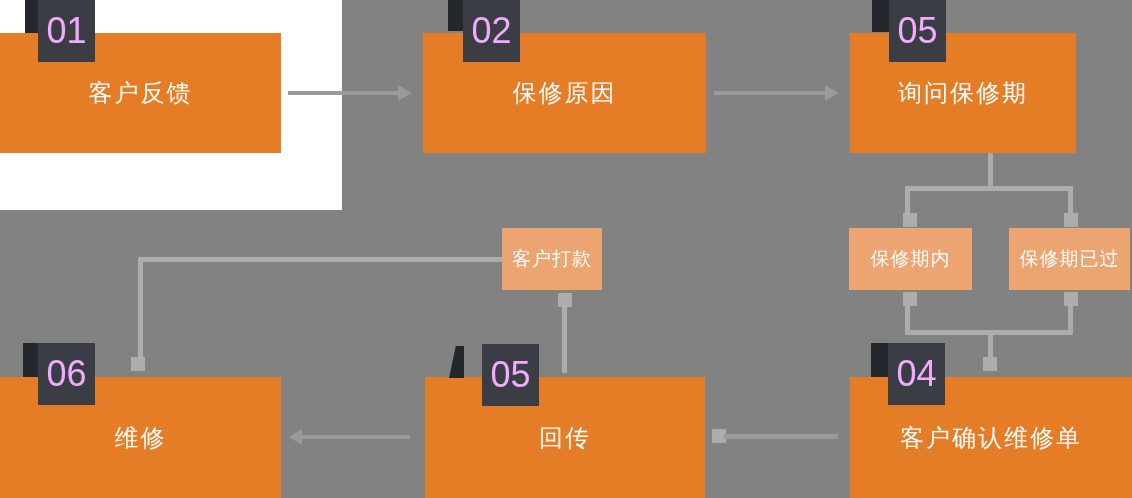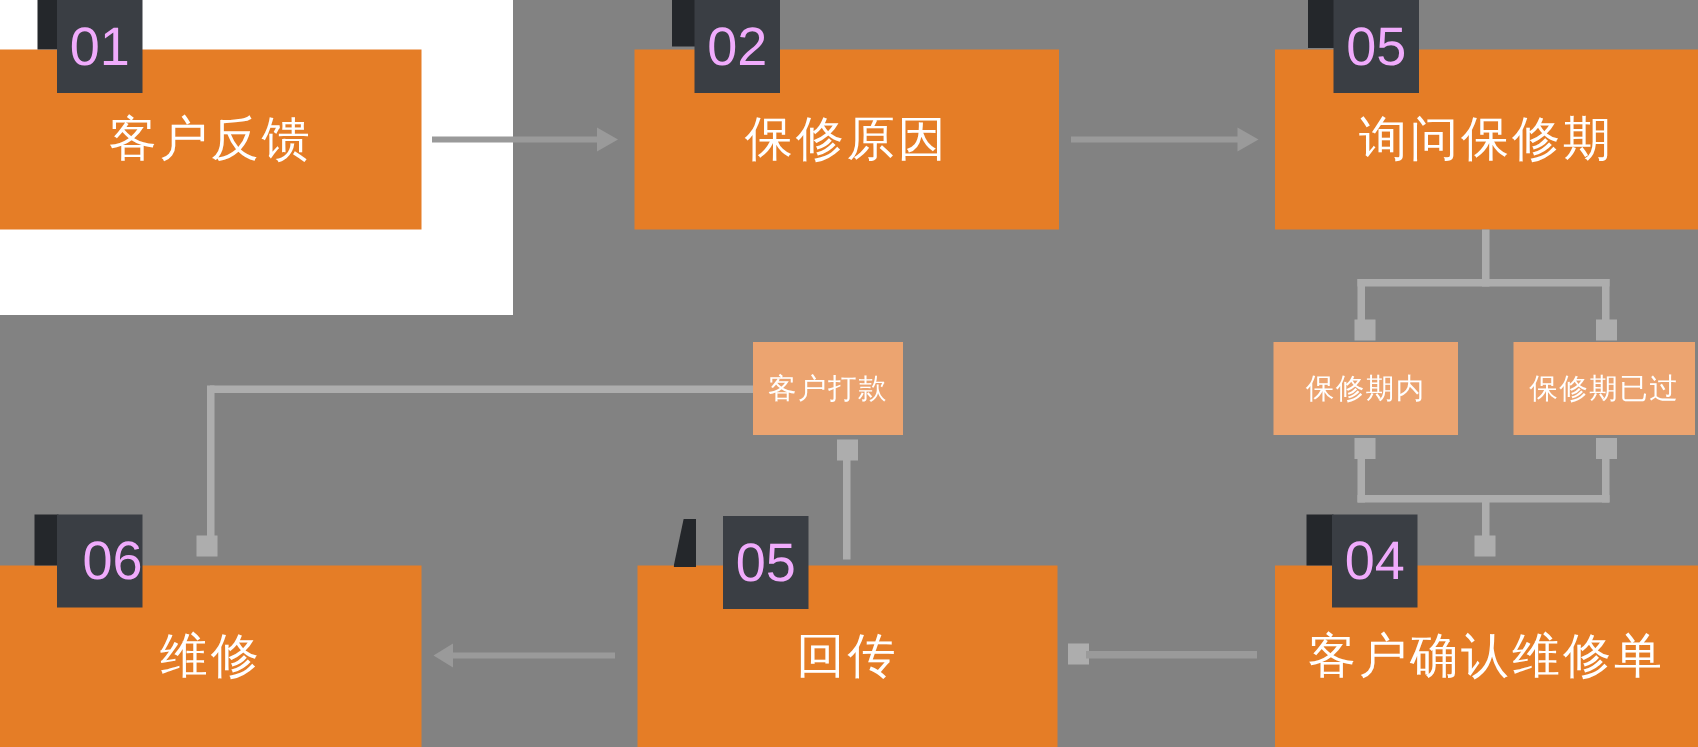--- a/index.html
+++ b/index.html
@@ -6,21 +6,21 @@
   body{
     width:1132px;height:498px;position:relative;overflow:hidden;
     background:#828282;
     font-family:"Liberation Sans","DejaVu Sans",sans-serif;
   }
   .abs{position:absolute;}
   .white-patch{left:0;top:0;width:342px;height:210px;background:#ffffff;}
   .box{
     background:#E57D26;color:#ffffff;
     display:flex;align-items:center;justify-content:center;
-    font-size:32px;letter-spacing:2px;
+    font-size:24px;letter-spacing:2px;
   }
   .sbox{
     background:#ECA470;color:#ffffff;
     display:flex;align-items:center;justify-content:center;
     font-size:19px;letter-spacing:1px;
   }
   .badge{
     width:57px;height:62px;background:#3A3E44;color:#f0abfc;
     display:flex;align-items:center;justify-content:center;
     font-size:36px;font-weight:400;z-index:3;
@@ -38,30 +38,30 @@
   .ahead-left{
     width:0;height:0;
     border-right:13px solid #9A9A9A;
     border-top:8px solid transparent;
     border-bottom:8px solid transparent;
   }
   .flag-skew{clip-path:polygon(45% 0,100% 0,100% 100%,0 100%);}
   
   #b1{left:0;top:33px;width:281px;height:120px;}
   #b2{left:423px;top:33px;width:283px;height:120px;}
-  #b3{left:850px;top:33px;width:282px;height:120px;}
+  #b3{left:850px;top:33px;width:226px;height:120px;}
   #b4{left:850px;top:377px;width:282px;height:121px;}
   #b5{left:425px;top:377px;width:280px;height:121px;}
   #b6{left:0;top:377px;width:281px;height:121px;}
   #badge1{left:38px;top:0;}   #flag1{left:25px;top:0;width:14px;height:33px;}
   #badge2{left:463px;top:0;text-align:right;}  #flag2{left:448px;top:0;width:16px;height:31px;}
   #badge3{left:889px;top:0;}  #flag3{left:872px;top:0;width:18px;height:32px;}
   #badge4{left:888px;top:343px;} #flag4{left:871px;top:343px;width:18px;height:34px;}
   #badge5{left:463px;top:344px;margin-left:19px;} #flag5{left:449px;top:346px;width:15px;height:32px;}
-  #badge6{left:38px;top:343px;justify-content:flex-end;}  #flag6{left:23px;top:343px;width:16px;height:34px;}
+  #badge6{left:38px;top:343px;}  #flag6{left:23px;top:343px;width:16px;height:34px;}
   #s1{left:849px;top:228px;width:123px;height:62px;}
   #s2{left:1009px;top:228px;width:121px;height:62px;}
   #s3{left:502px;top:228px;width:100px;height:62px;}
 </style>
 </head>
 <body>
 
 <div class="abs white-patch"></div>
 
 <div class="abs conn" style="left:988px;top:153px;width:5px;height:38px;"></div>

